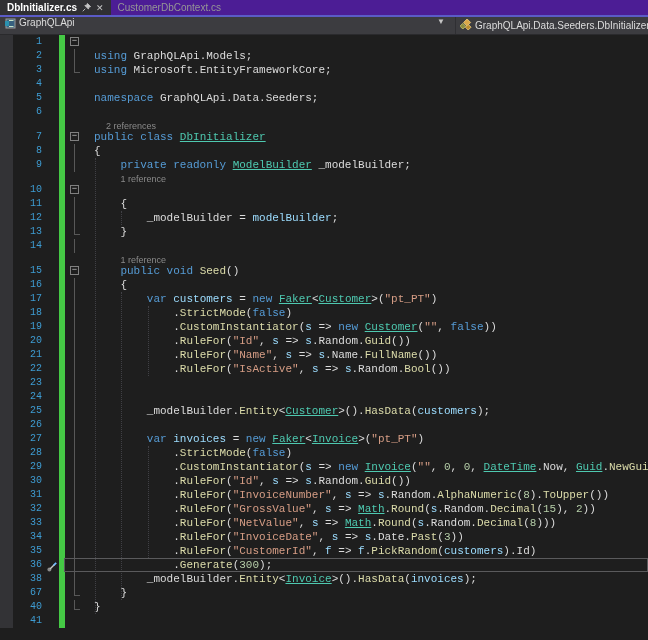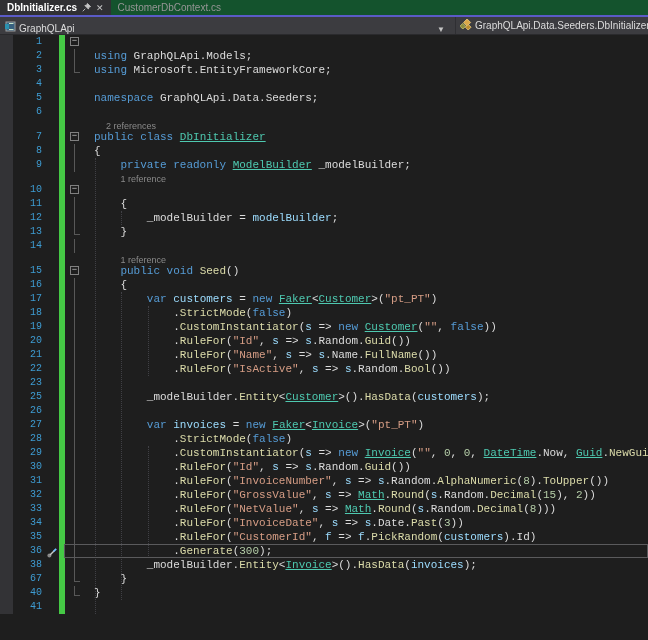--- a/index.html
+++ b/index.html
@@ -1,27 +1,27 @@
 <!DOCTYPE html>
 <html style="--keyword: #569CD6; --type: #4EC9B0; --method: #DCDCAA; --string: #D69D85; --number: #B5CEA8; --variable: #9CDCFE; --plain: #DCDCDC; --accent: #5B5BC7; --change-bar: #45C945; --line-number: #3E9CD2; --lens: #8A8A8A; --editor-bg: #1E1E1E;"><head>
 <meta charset="utf-8">
 <style>
   html,body{margin:0;padding:0;background:#141414;}
   #app{position:relative;width:648px;height:640px;overflow:hidden;background:var(--editor-bg,#1E1E1E);
        font-family:"Liberation Sans",sans-serif;}
   
-  .tabbar{display:flex;align-items:stretch;height:15px;background:#14532d;}
+  .tabbar{display:flex;align-items:stretch;height:15px;background:#4c1d95;}
   .tab{display:flex;align-items:center;padding:0 7px;font-size:10px;color:#969696;cursor:default;}
   .tab.active{background:#303033;color:#FFFFFF;font-weight:bold;}
   .tab .ticon{margin-left:5px;display:flex;align-items:center;}
   .tab .close{margin-left:5px;font-size:9px;color:#C5C5C5;font-weight:normal;}
   .accent-line{height:2px;background:var(--accent,#5B5BC7);}
   
   .navbar{display:flex;height:17px;background:#3C3C40;border-bottom:1px solid #2A2A2D;font-size:10px;color:#DCDCDC;}
-  .nav-left{flex:0 0 447px;display:flex;align-items:flex-end;padding:0 4px;border-right:1px solid #2F2F33;}
+  .nav-left{flex:0 0 447px;display:flex;align-items:flex-start;padding:0 4px;border-right:1px solid #2F2F33;}
   .nav-right{flex:1;display:flex;align-items:center;padding:0 4px;}
   .nav-text{margin-left:3px;white-space:nowrap;}
   .chevron{margin-left:auto;margin-right:6px;color:#C5C5C5;font-size:8px;}
   
   .editor{position:relative;width:648px;height:606px;overflow:hidden;background:var(--editor-bg,#1E1E1E);}
   .row{display:flex;align-items:stretch;position:relative;width:648px;}
   .row.code{height:14px;}
   .row.lens{height:11px;}
   .m-ind{flex:0 0 13px;background:#333336;}
   .m-num{flex:0 0 34px;text-align:right;padding-right:5px;box-sizing:border-box;
@@ -335,20 +335,30 @@
           <div class="m-ind"></div>
           <div class="m-num">23</div>
           <div class="m-gap"></div>
           <div class="m-bar"></div>
           <div class="m-fold">
             <div class="fold-v"></div>
           </div>
         </div>
         <div class="row code">
           <div class="m-ind"></div>
+          <div class="m-num">24</div>
+          <div class="m-gap"></div>
+          <div class="m-bar"></div>
+          <div class="m-fold">
+            <div class="fold-v"></div>
+          </div>
+          <div class="codepre"></div>
+        </div>
+        <div class="row code">
+          <div class="m-ind"></div>
           <div class="m-num">25</div>
           <div class="m-gap"></div>
           <div class="m-bar"></div>
           <div class="m-fold">
             <div class="fold-v"></div>
           </div>
           <div class="codepre"><span class="tk-p">        _modelBuilder.</span><span class="tk-m">Entity</span><span class="tk-p">&lt;</span><span class="tk-t">Customer</span><span class="tk-p">&gt;().</span><span class="tk-m">HasData</span><span class="tk-p">(</span><span class="tk-v">customers</span><span class="tk-p">);</span></div>
         </div>
         <div class="row code">
           <div class="m-ind"></div>

